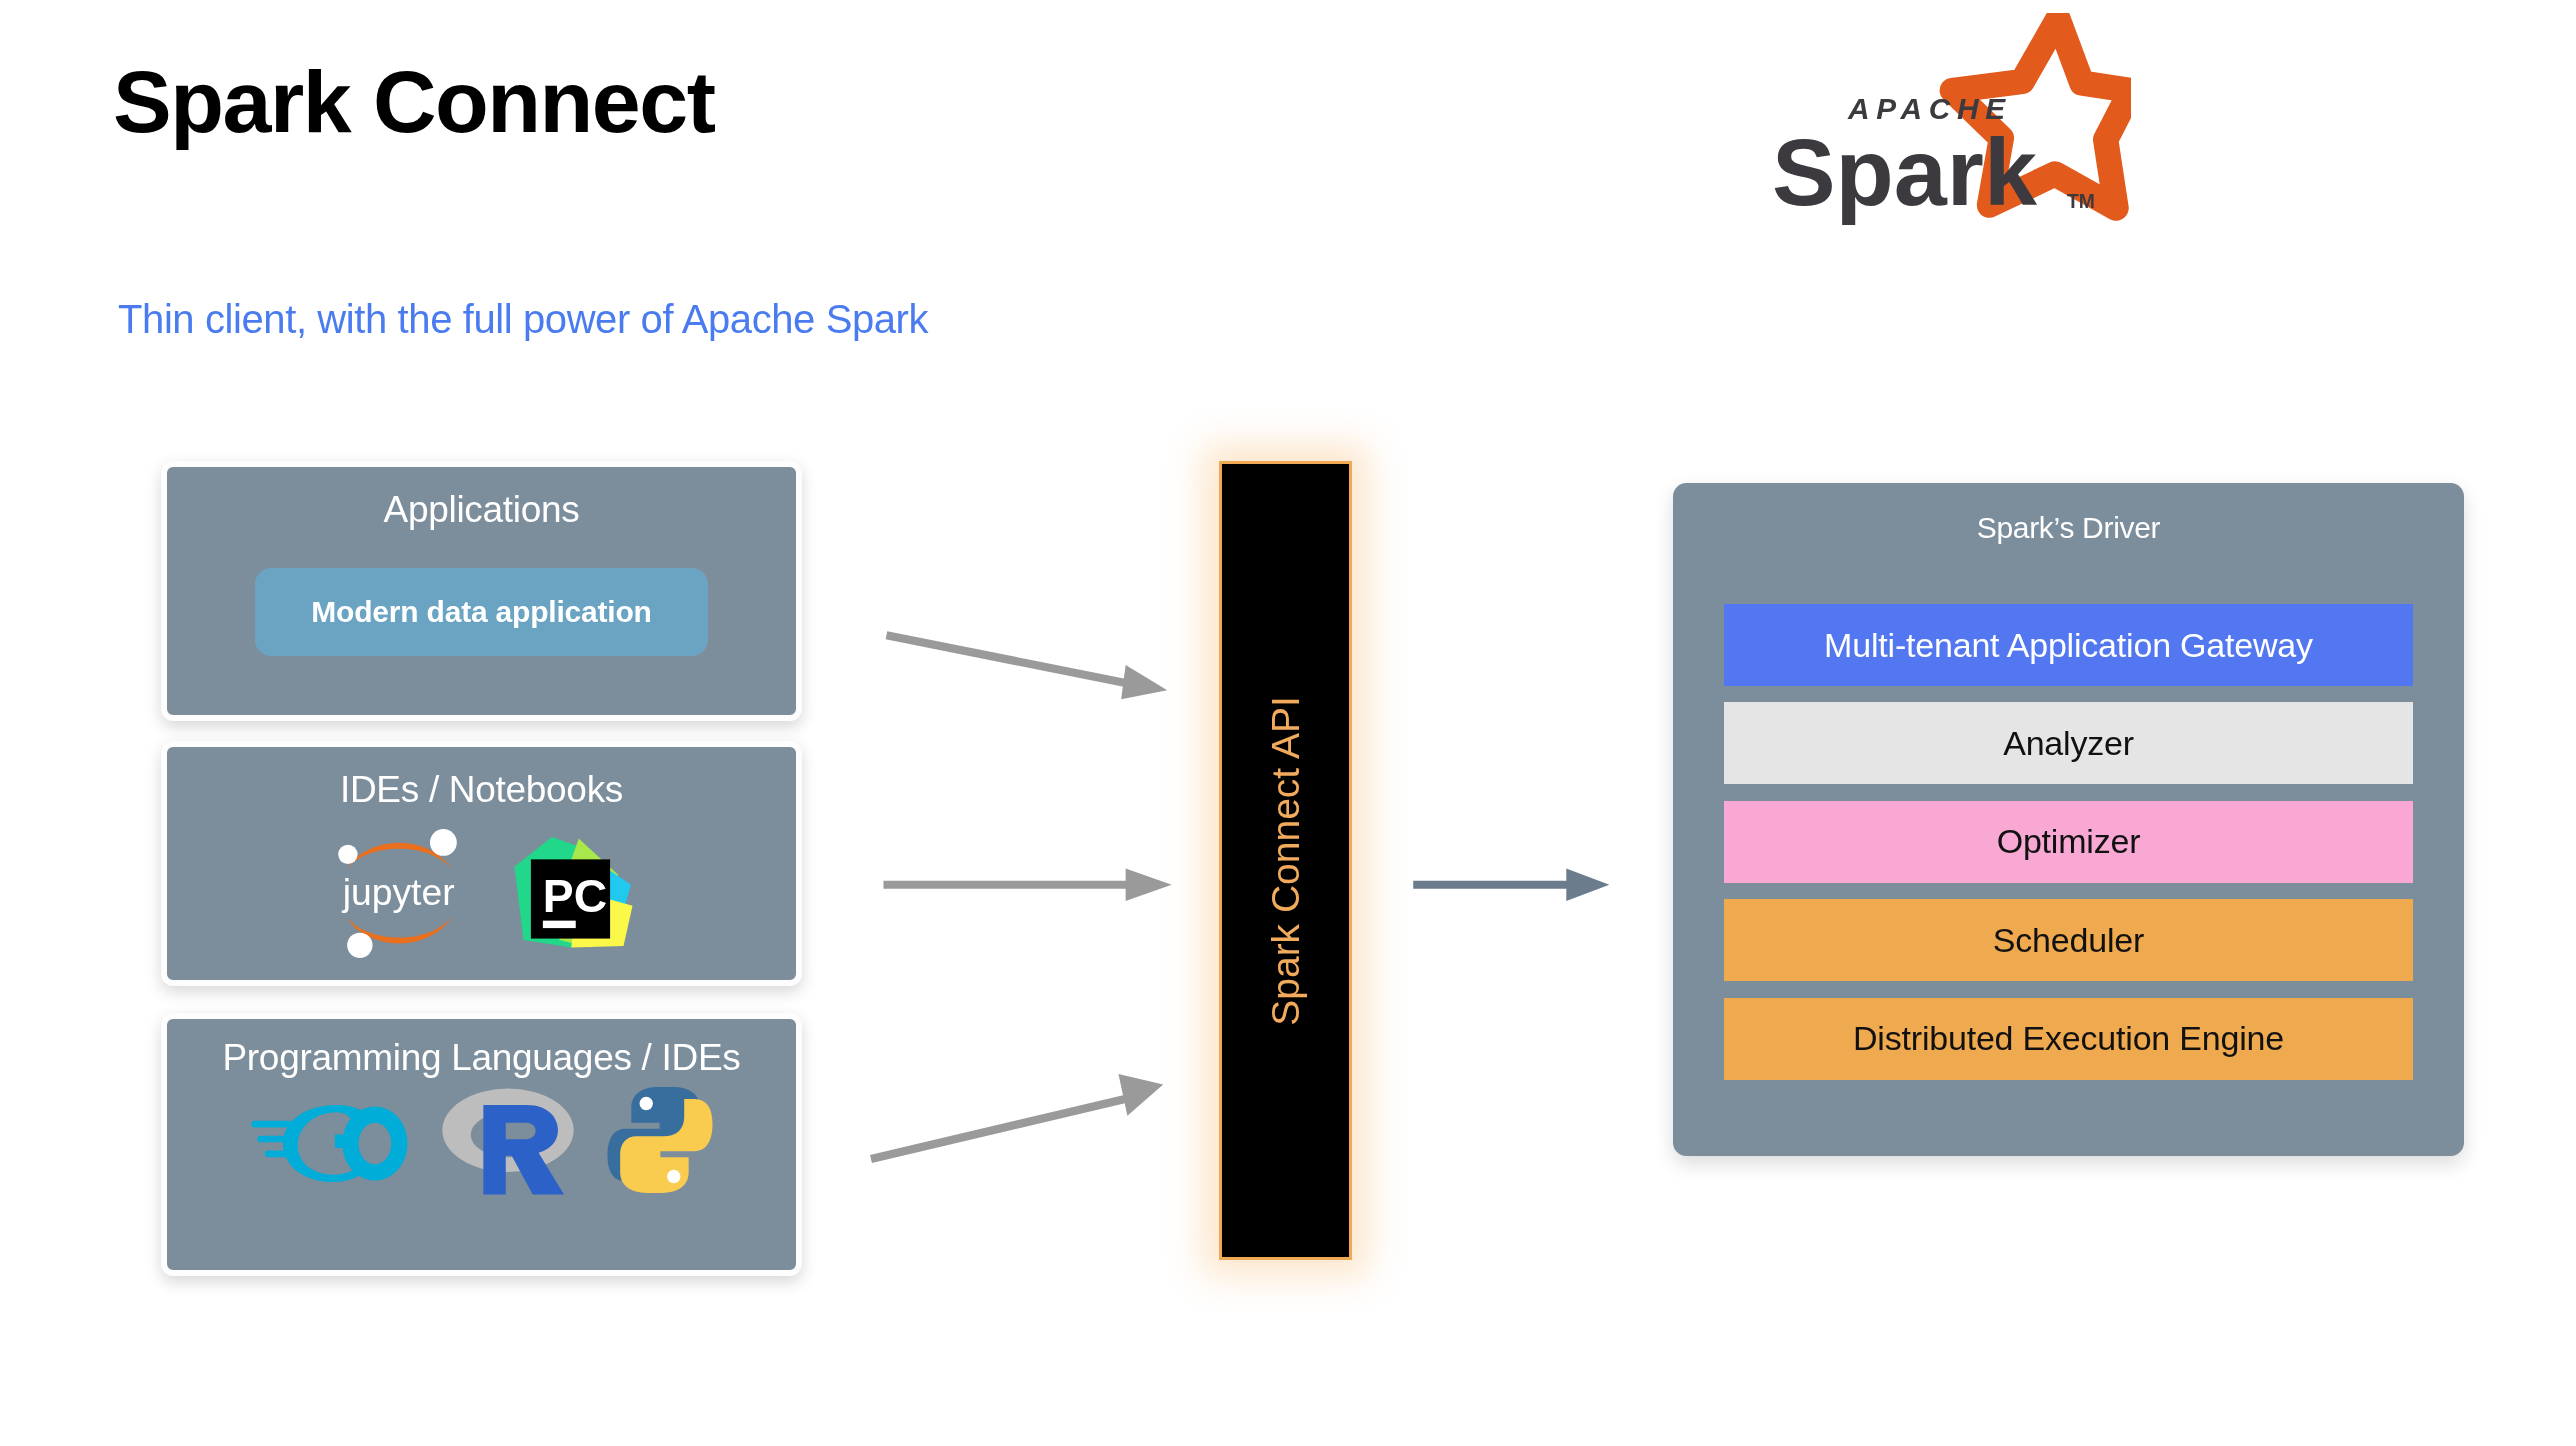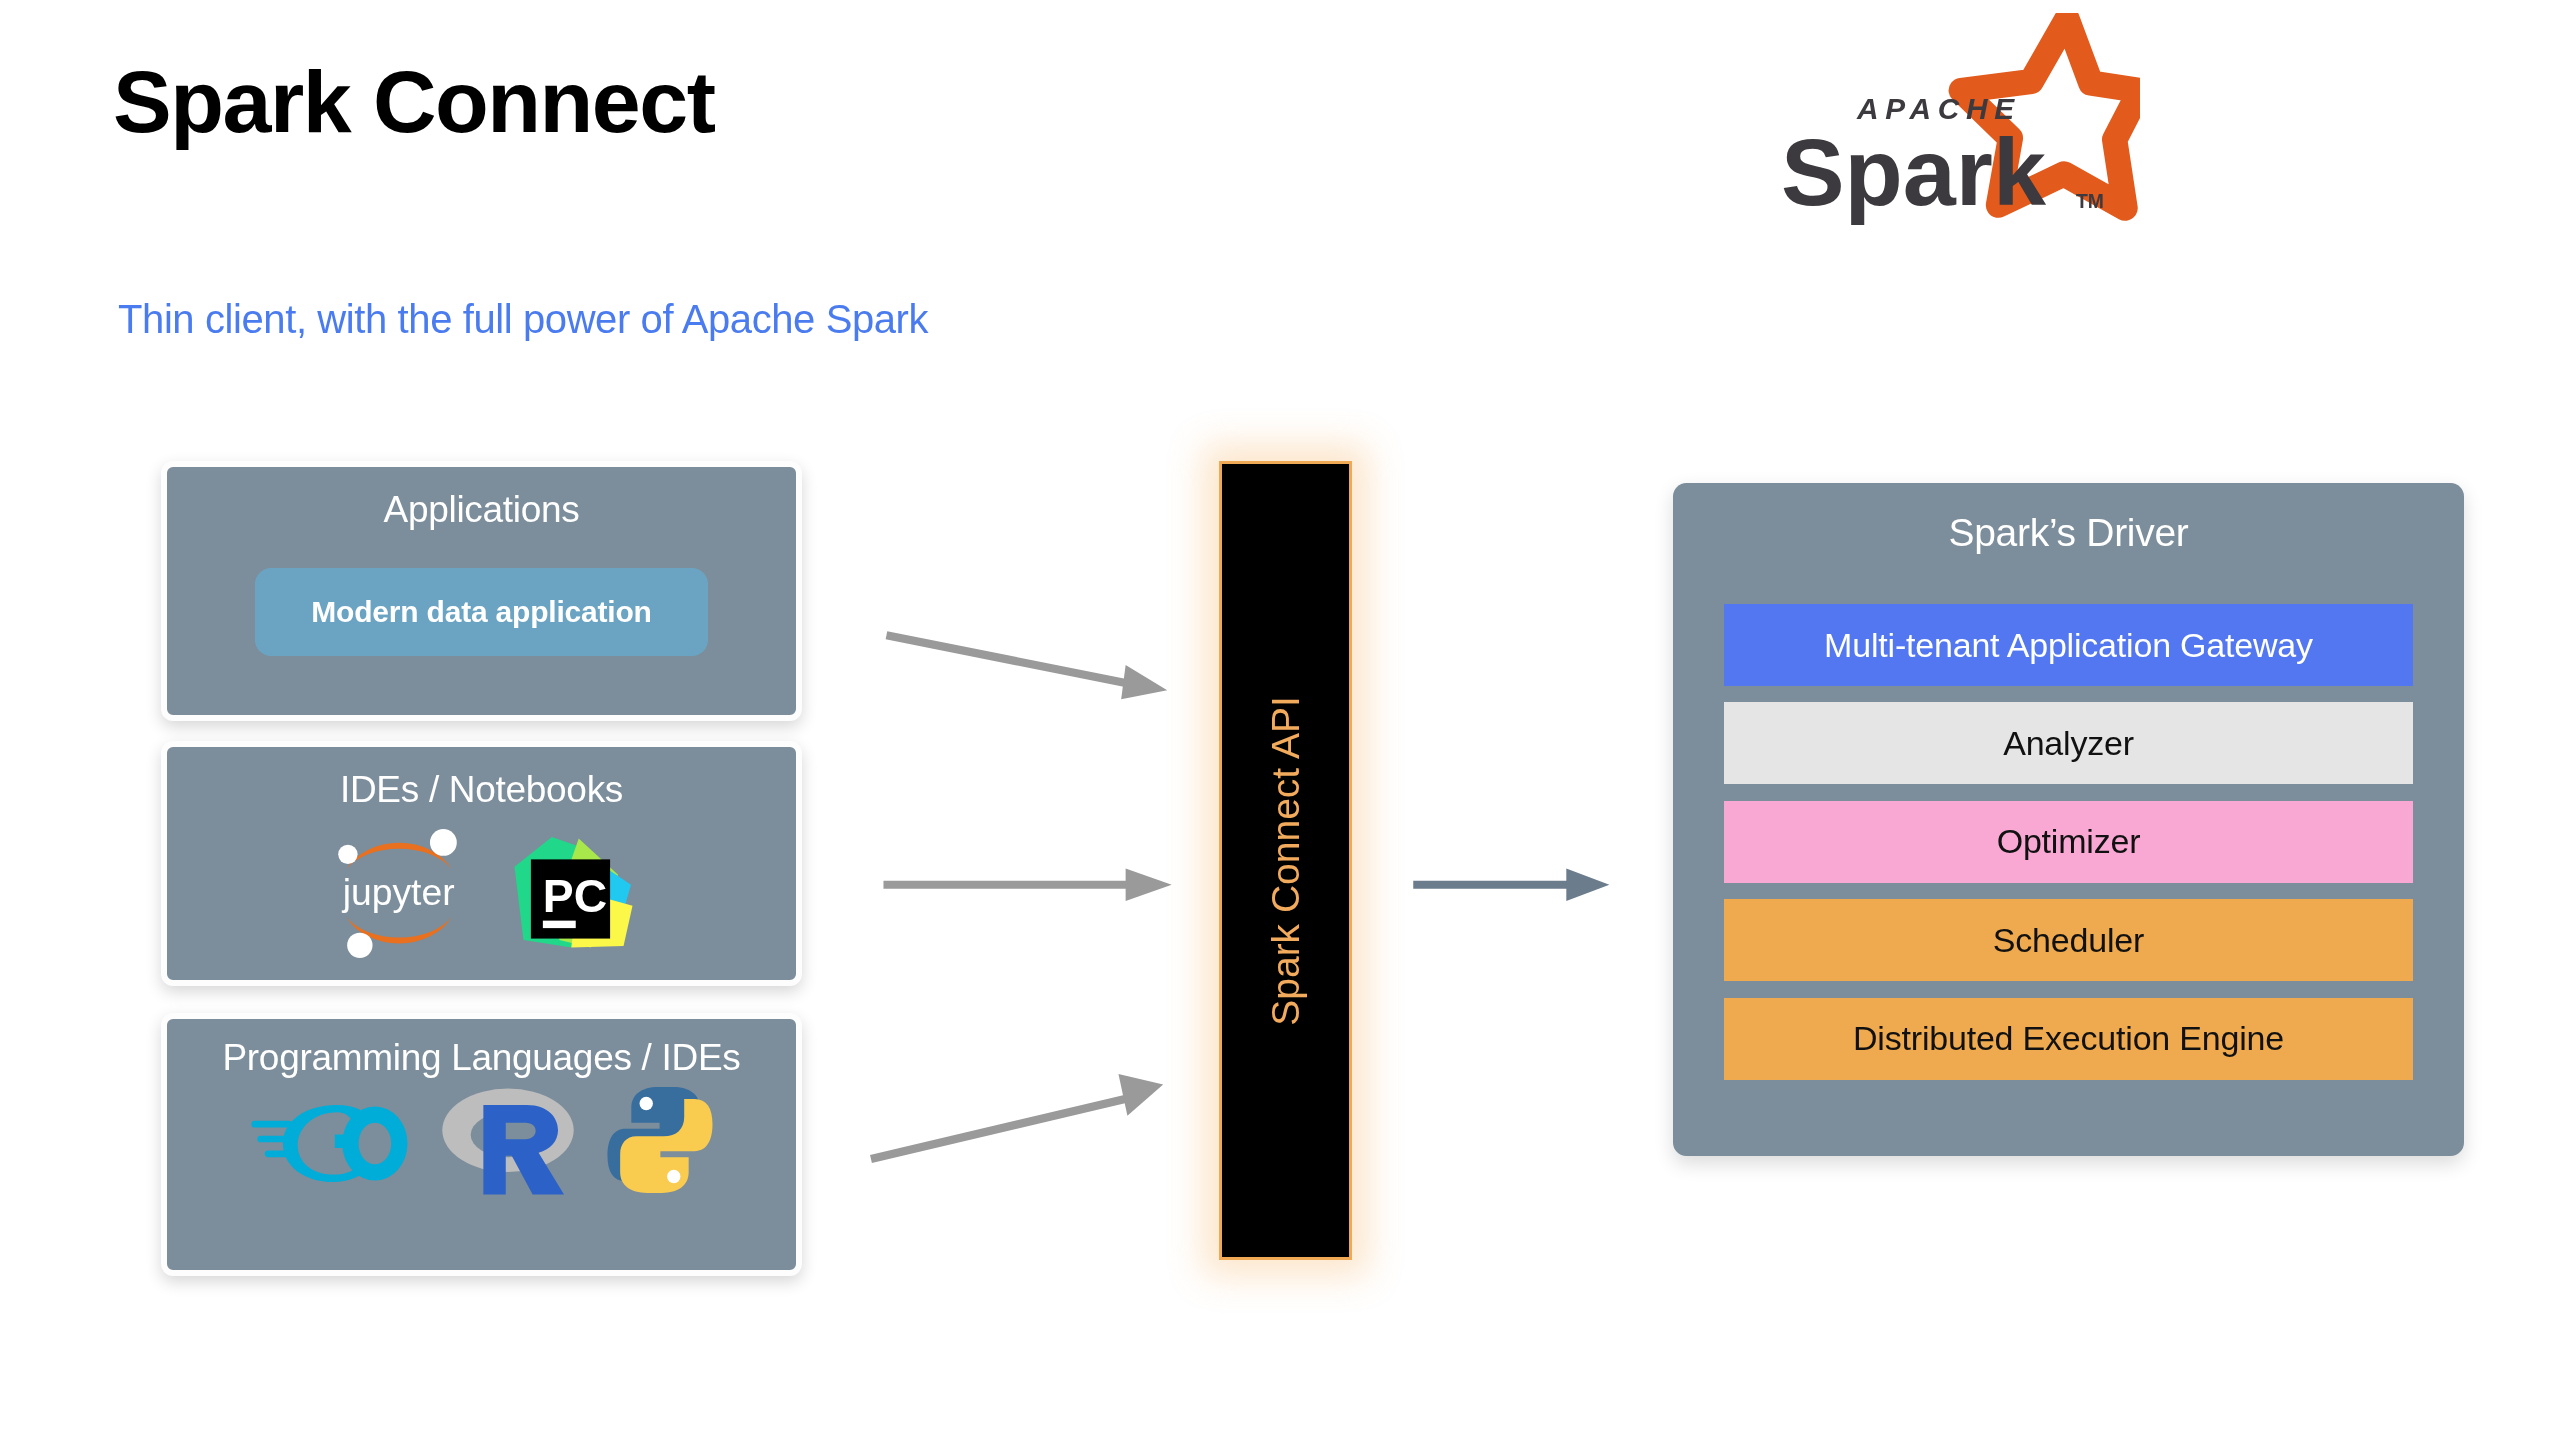--- a/index.html
+++ b/index.html
@@ -32,21 +32,21 @@
     font-weight: 400;
     color: #4A7CF0;
     line-height: 1;
     letter-spacing: -0.4px;
     margin-top: 39px;
   }
 
   
   #spark-logo {
     position: absolute;
-    right: 31px; top: 13.4px;
+    right: 40px; top: 13.4px;
     width: 365px; height: 216px;
   }
 
   
   .client-card {
     position: absolute;
     left: 161px;
     width: 641px;
     background: #7C8D9B;
     border: 6.7px solid #FDFDFD;
@@ -122,21 +122,21 @@
     width: 791px; height: 673px;
     background: #7C8D9B;
     border-radius: 13.4px;
     box-shadow: 0 7.5px 19.4px rgba(0,0,0,0.14);
   }
   #driver-title {
     position: absolute;
     left: 0; top: 28px; width: 100%;
     text-align: center;
     color: #FFFFFF;
-    font-size: 39px;
+    font-size: 30px;
     font-weight: 400;
     letter-spacing: -0.3px;
   }
   #driver-rows {
     position: absolute;
     left: 51px; top: 121px;
     width: 689px;
     display: flex;
     flex-direction: column;
     gap: 16.4px;

